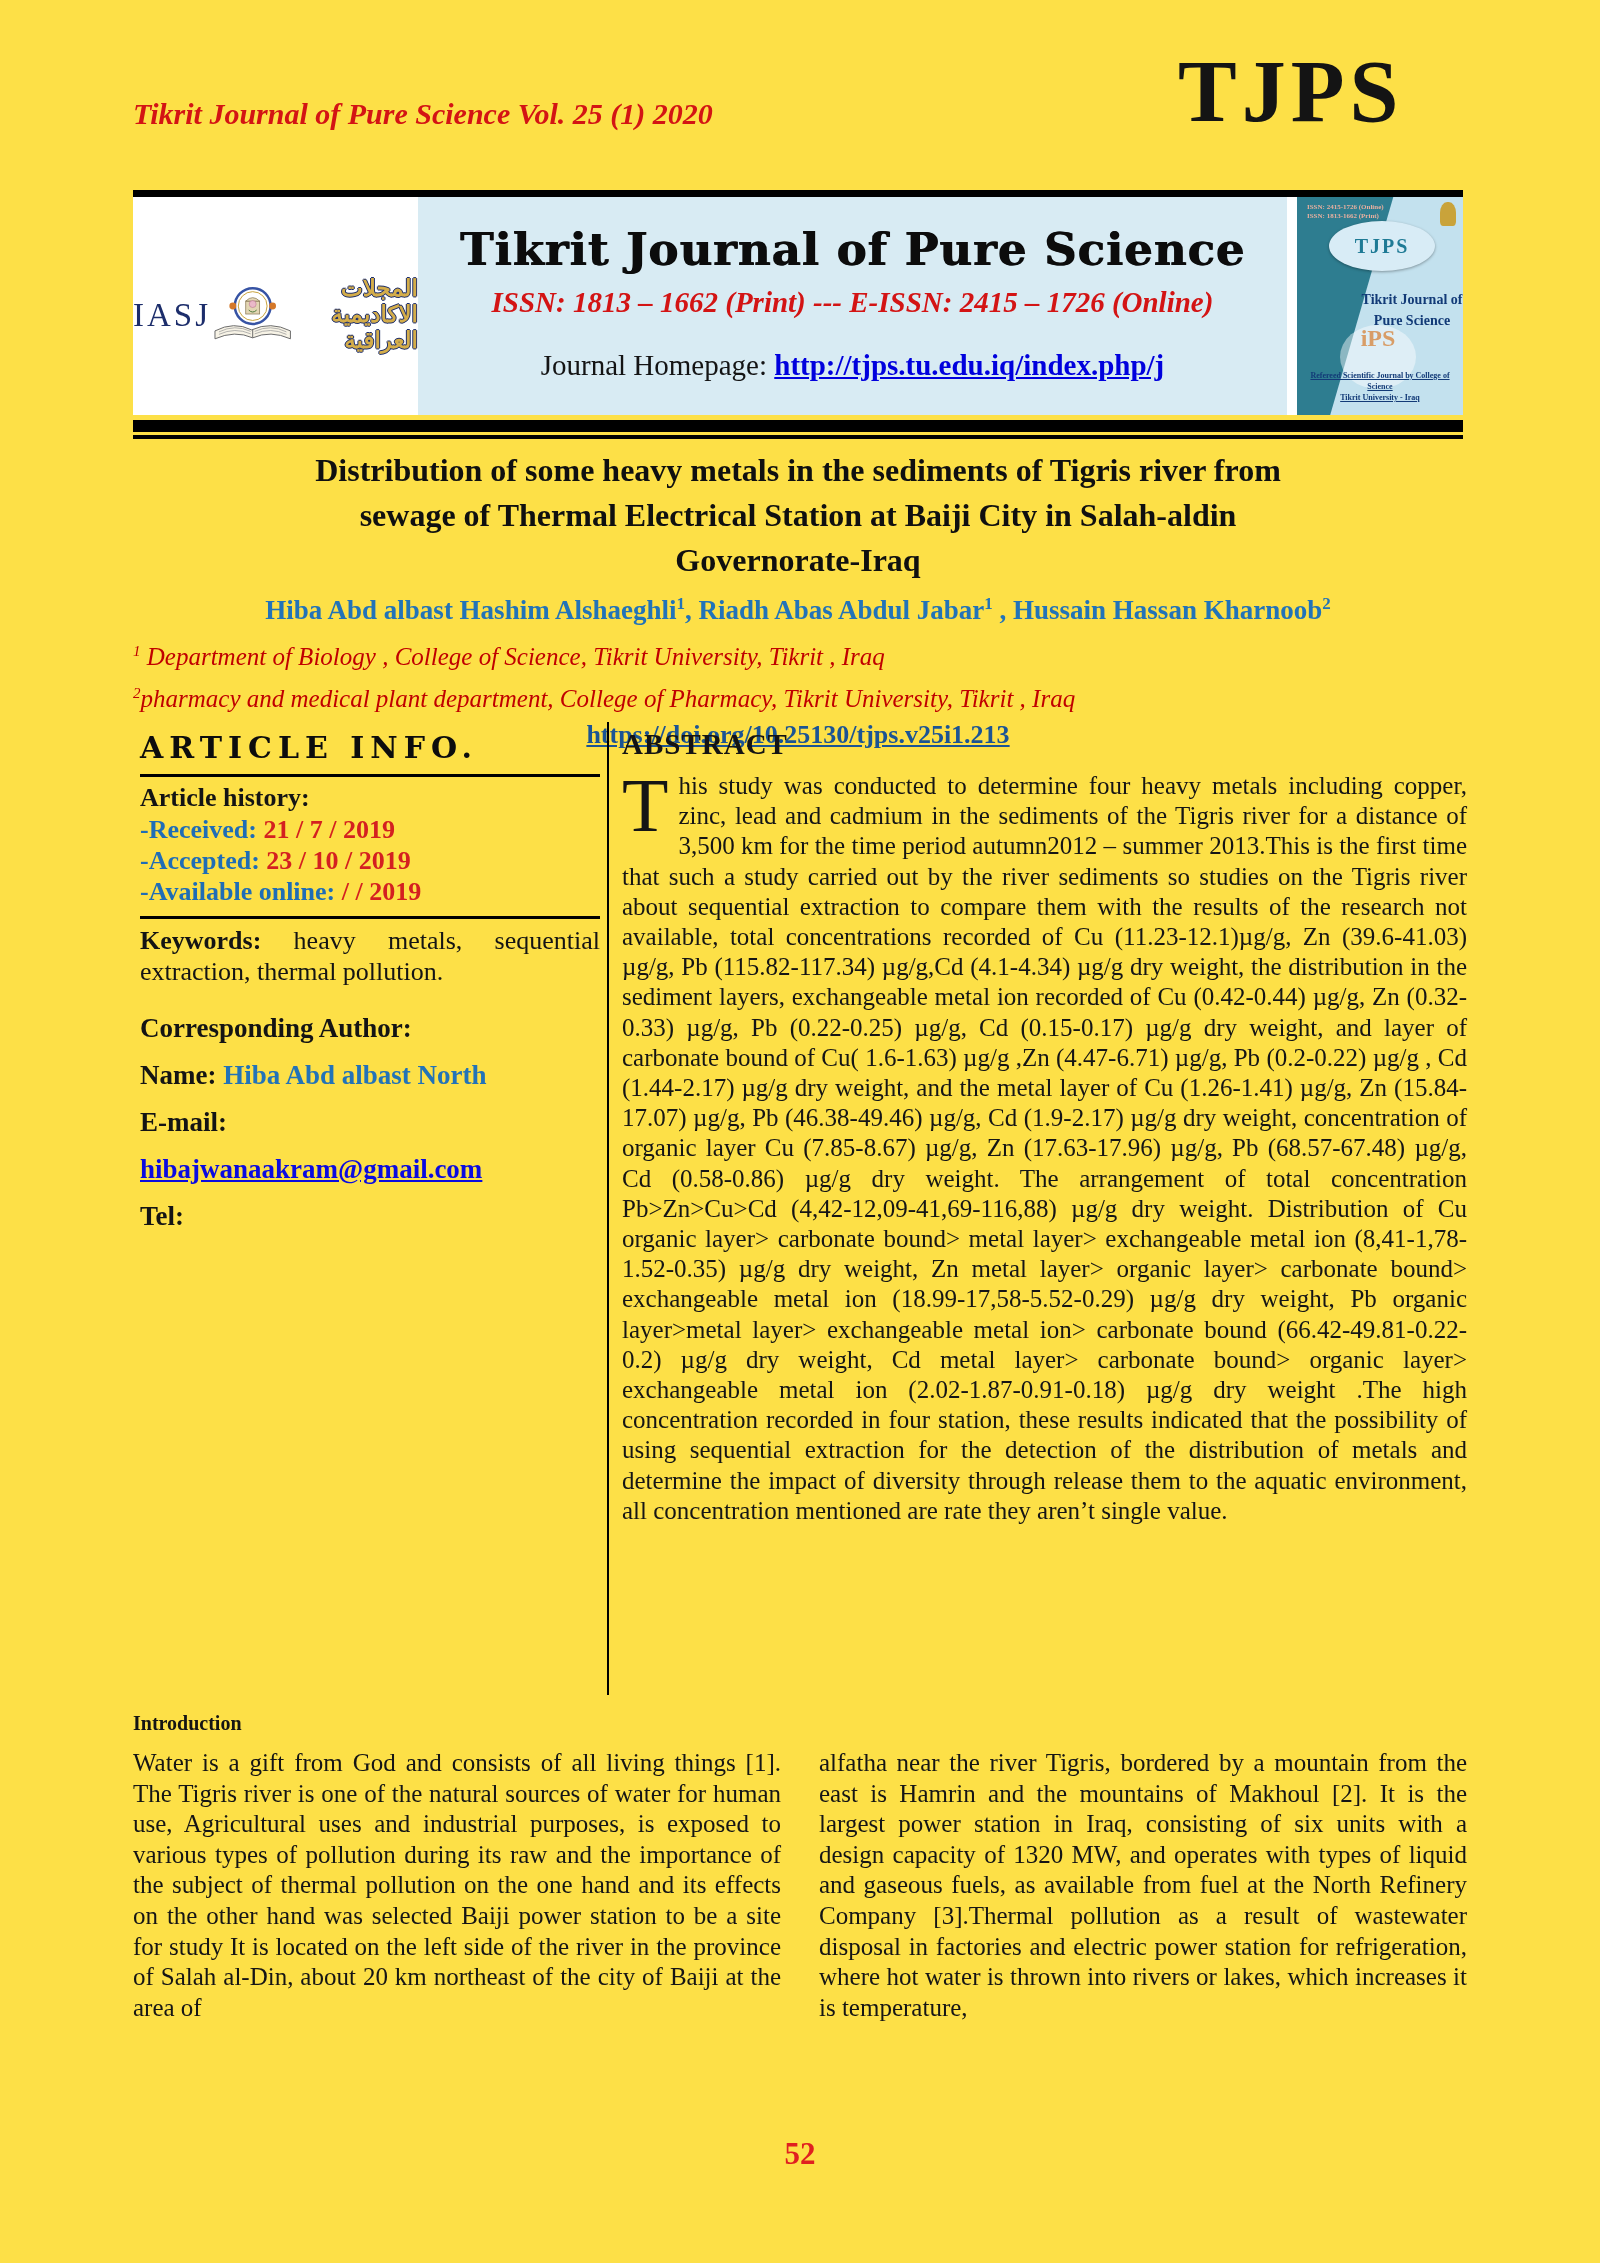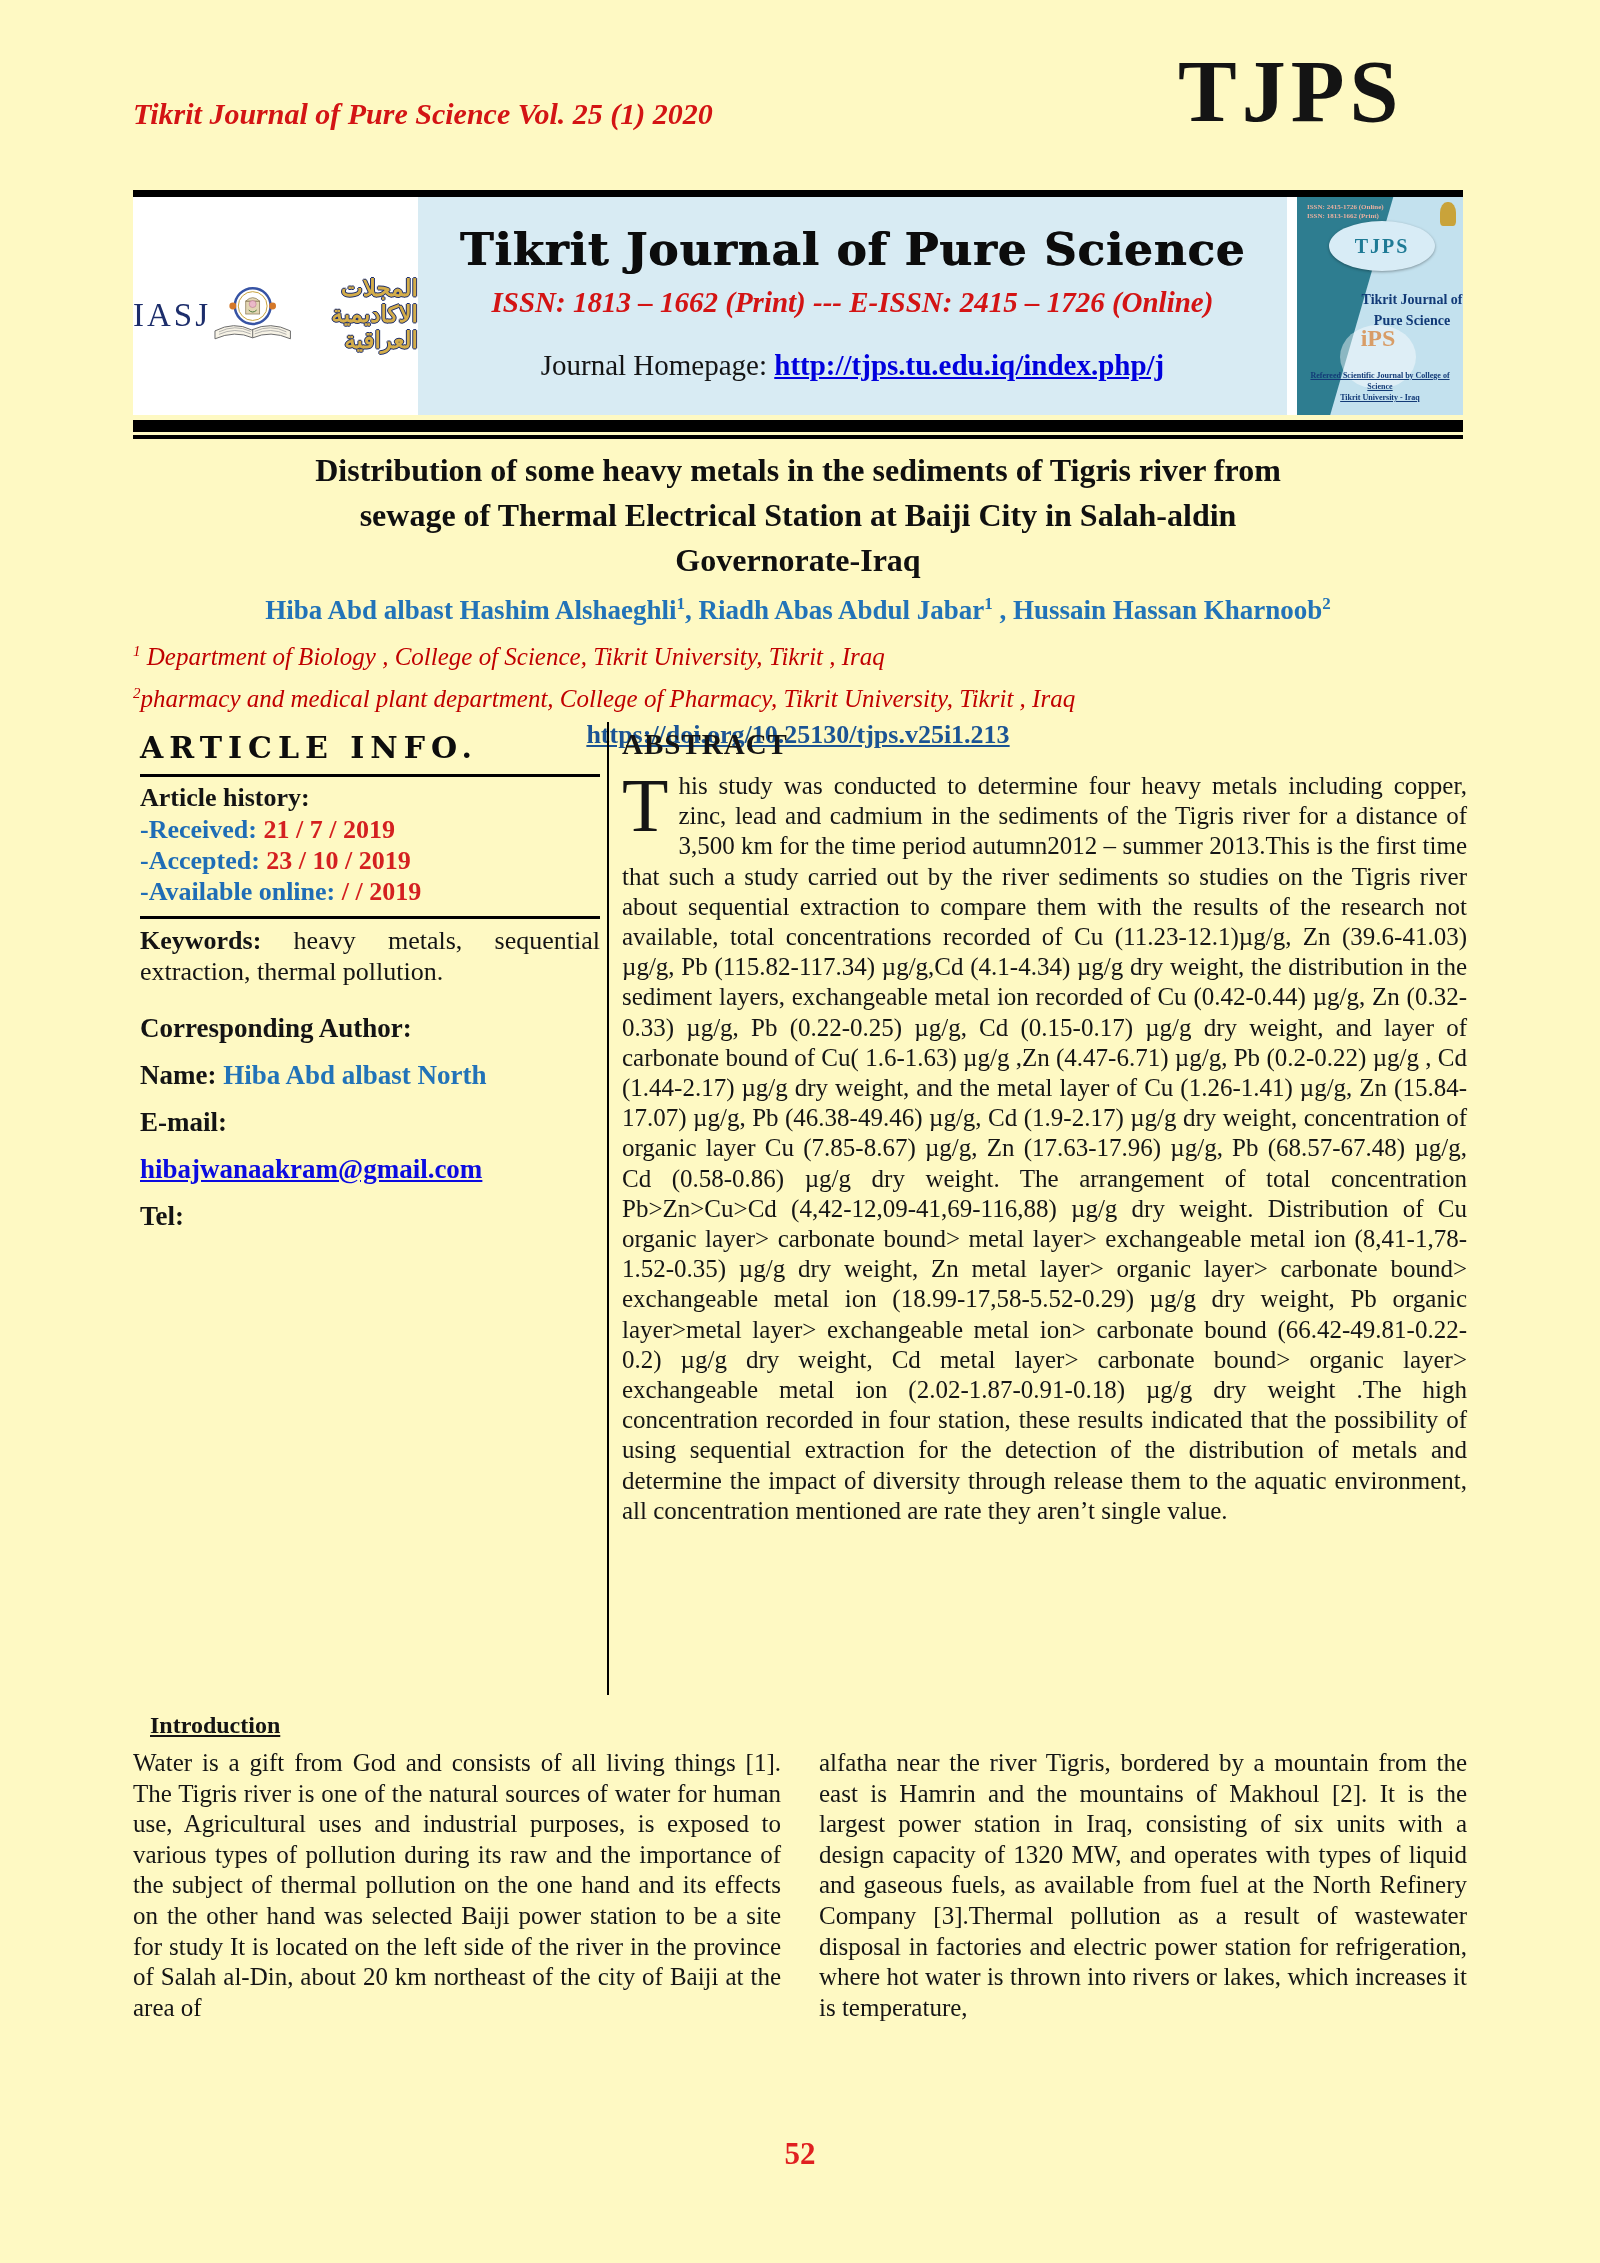--- a/index.html
+++ b/index.html
@@ -1,17 +1,17 @@
 <!DOCTYPE html>
 <html><head>
 <meta charset="utf-8">
 <title>Tikrit Journal of Pure Science</title>
 <style>
   html,body{margin:0;padding:0;background:#9a9a9a;}
-  .page{position:relative;width:1600px;height:2263px;margin:0 auto;background:#fef9c3;
+  .page{position:relative;width:1600px;height:2263px;margin:0 auto;background:#fde047;
         font-family:"Liberation Serif",serif;color:#141414;overflow:hidden;}
 
   
   .hdr-journal{position:absolute;top:97px;left:133px;font-size:30px;font-weight:bold;
                font-style:italic;color:#d31414;}
   .hdr-tjps{position:absolute;top:42px;left:1178px;font-size:88px;line-height:100px;
             font-weight:bold;letter-spacing:5px;color:#141414;font-family:"Liberation Serif",serif;}
 
   
   .banner{position:absolute;top:190px;left:133px;width:1330px;}
@@ -80,21 +80,21 @@
   .email-val{margin-top:16px;font-size:27px;font-weight:bold;color:#0b0be0;
              text-decoration:underline;cursor:pointer;display:inline-block;}
   .tel{margin-top:16px;font-size:27px;font-weight:bold;}
 
   .rightcol{position:absolute;left:622px;top:728px;width:845px;}
   .abs-heading{font-size:29px;font-weight:bold;letter-spacing:1px;}
   .abs-text{margin:10px 0 0 0;font-size:25px;line-height:30.2px;text-align:justify;color:#151515;}
   .dropcap{float:left;font-size:76px;line-height:60px;padding:4px 10px 0 0;}
 
   
-  .intro-heading{position:absolute;left:150px;top:1712px;font-size:24px;font-weight:bold;text-decoration:underline;}
+  .intro-heading{position:absolute;left:133px;top:1712px;font-size:20px;font-weight:bold;}
   .intro-col{position:absolute;top:1748px;width:648px;font-size:25px;line-height:30.6px;
              text-align:justify;color:#151515;}
   .ic1{left:133px;}
   .ic2{left:819px;}
 
   .pageno{position:absolute;top:2136px;left:0;width:1600px;text-align:center;
           font-size:31px;font-weight:bold;color:#e02020;}
 </style>
 </head>
 <body>

